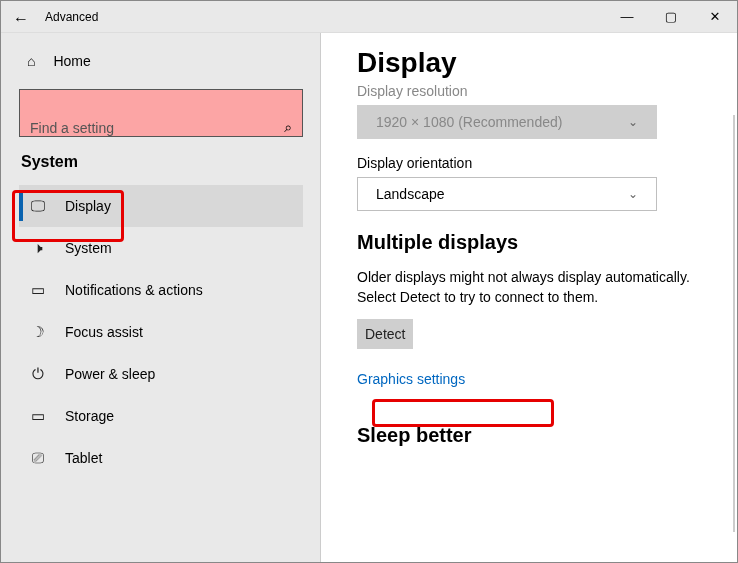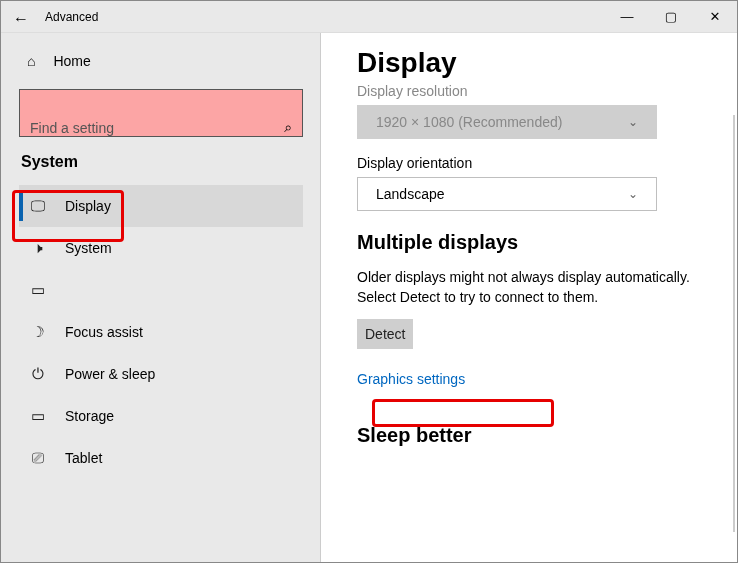--- a/index.html
+++ b/index.html
@@ -62,20 +62,21 @@
     <div class="item active">
       <span class="icon">🖵</span>
       <span>Display</span>
     </div>
     <div class="item">
       <span class="icon">🕨</span>
       <span>System</span>
     </div>
     <div class="item">
       <span class="icon">▭</span>
+      <span>Notifications &amp; actions</span>
     </div>
     <div class="item">
       <span class="icon">☽</span>
       <span>Focus assist</span>
     </div>
     <div class="item">
       <span class="icon">⏻</span>
       <span>Power &amp; sleep</span>
     </div>
     <div class="item">

